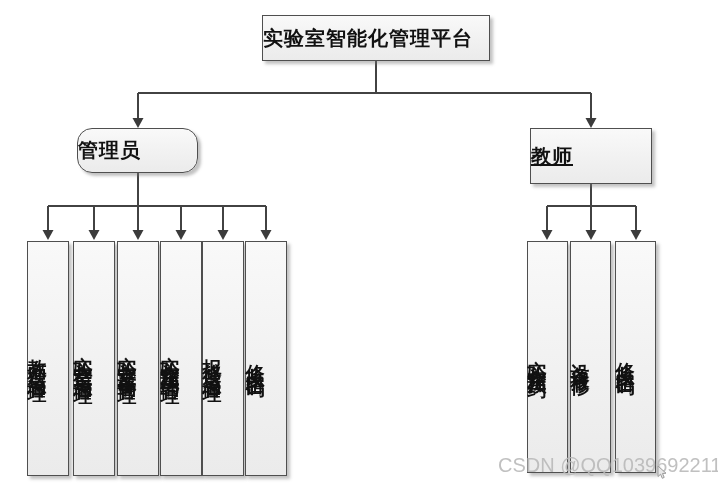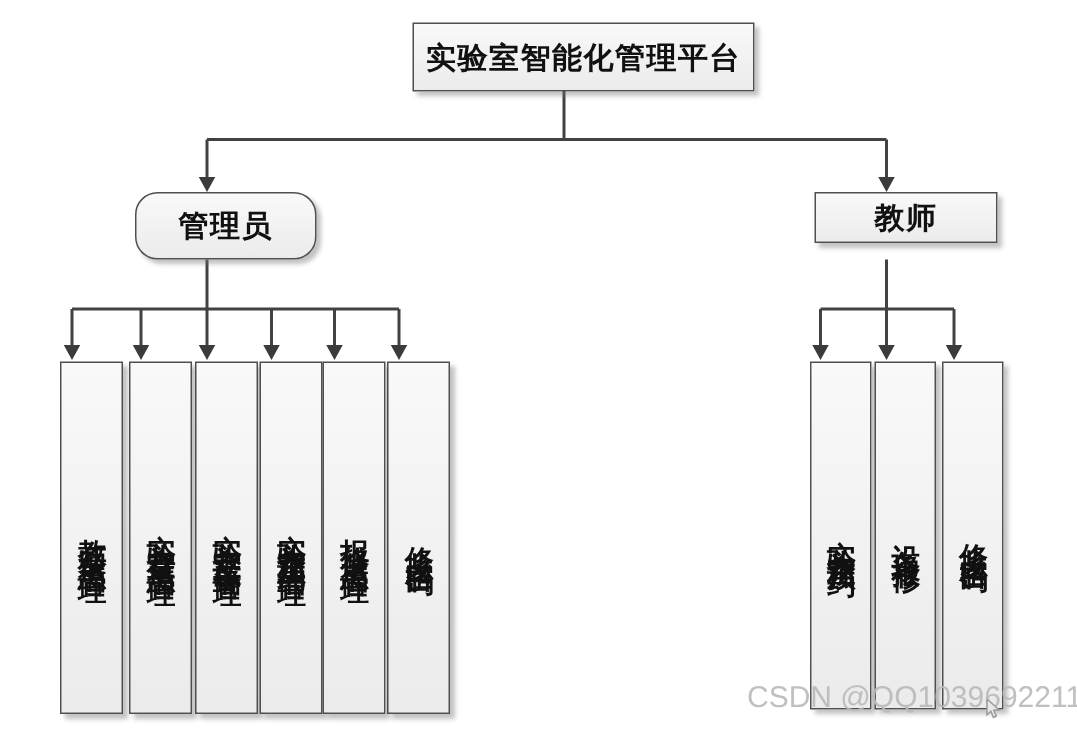--- a/index.html
+++ b/index.html
@@ -22,34 +22,33 @@
     z-index: 1;
   }
   .node {
     position: absolute;
     box-sizing: border-box;
     border: 1.5px solid #4f4f4f;
     background: linear-gradient(180deg, #f9f9f9 0%, #f1f1f1 55%, #ebebeb 100%);
     box-shadow: 3px 3px 3px rgba(120,120,120,0.45);
     display: flex;
     align-items: center;
-    justify-content: center;
+    justify-content: flex-start;
     color: #111111;
     z-index: 2;
-    margin-left: 13px;
   }
   .hnode {
     font-size: 20px;
     font-weight: bold;
     letter-spacing: 1px;
     white-space: nowrap;
   }
   .top-node   { left: 262px; top: 15px;  width: 228px; height: 46px; }
   .admin-node { left: 77px;  top: 128px; width: 121px; height: 45px; border-radius: 15px; }
-  .teacher-node { left: 530px; top: 128px; width: 122px; height: 34px; }
+  .teacher-node { left: 530px; top: 128px; width: 122px; height: 56px; text-decoration: underline; }
 
   .vnode {
     top: 241px;
     width: 42px;
     height: 235px;
     font-size: 19px;
     font-weight: bold;
   }
   .vnode .vtext {
     writing-mode: vertical-rl;

